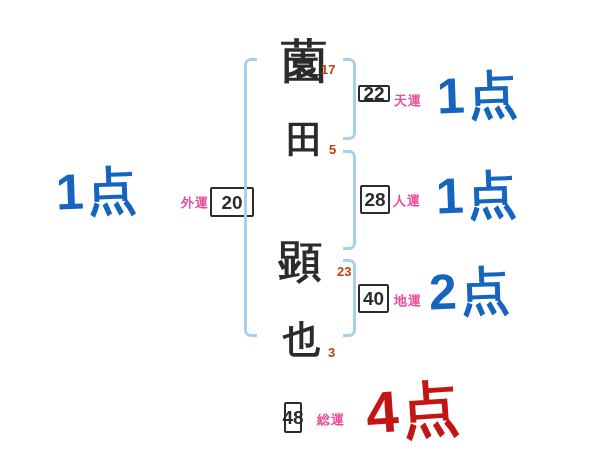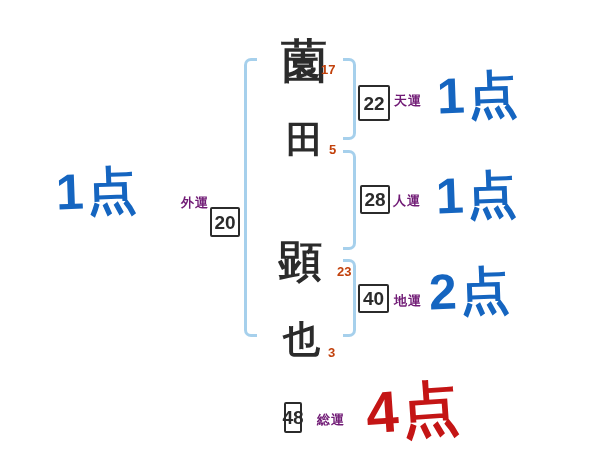--- a/index.html
+++ b/index.html
@@ -50,21 +50,21 @@
     justify-content: center;
     font-size: 19px;
     font-weight: 700;
     color: #2b2b2b;
     line-height: 1;
   }
   .flabel {
     position: absolute;
     font-size: 13px;
     font-weight: 600;
-    color: #701a75;
+    color: #ec4899;
     line-height: 1;
     letter-spacing: 1px;
   }
   .score {
     position: absolute;
     font-weight: 700;
     line-height: 1;
     letter-spacing: 3px;
     white-space: nowrap;
   }
@@ -72,41 +72,41 @@
   .score.red  { color: #c41515; }
 </style>
 </head>
 <body>
 
 <div class="canvas">
 
   <div class="score blue" style="left:56px; top:166px; font-size:50px; transform:rotate(-2deg);">1点</div>
 
   <span class="flabel" style="left:181px; top:196px;">外運</span>
-  <span class="fbox" style="left:210px; top:187px; width:30px; height:30px;margin-top:20px;">20</span>
+  <span class="fbox" style="left:210px; top:187px; width:44px; height:30px;">20</span>
 
   <div class="bracket left" style="left:244px; top:58px; width:13px; height:279px;"></div>
 
   <span class="kanji" style="left:281px; top:38px; font-size:46px;">薗</span>
   <span class="strokes" style="left:321px; top:63px;">17</span>
 
   <span class="kanji" style="left:286px; top:121px; font-size:37px;">田</span>
   <span class="strokes" style="left:329px; top:143px;">5</span>
 
   <span class="kanji" style="left:279px; top:240px; font-size:43px;">顕</span>
   <span class="strokes" style="left:337px; top:265px;text-align:right;">23</span>
 
   <span class="kanji" style="left:283px; top:321px; font-size:37px;">也</span>
   <span class="strokes" style="left:328px; top:346px;">3</span>
 
   <div class="bracket right" style="left:343px; top:58px; width:13px; height:82px;"></div>
   <div class="bracket right" style="left:343px; top:150px; width:13px; height:100px;"></div>
   <div class="bracket right" style="left:343px; top:259px; width:13px; height:78px;"></div>
 
-  <span class="fbox" style="left:358px; top:85px; width:32px; height:36px;">22</span>
+  <span class="fbox" style="left:358px; top:85px; width:32px; height:17px;">22</span>
   <span class="flabel" style="left:394px; top:94px;">天運</span>
   <div class="score blue" style="left:437px; top:70px; font-size:50px; transform:rotate(-2deg);">1点</div>
 
   <span class="fbox" style="left:360px; top:185px; width:30px; height:29px;">28</span>
   <span class="flabel" style="left:393px; top:194px;">人運</span>
   <div class="score blue" style="left:436px; top:170px; font-size:50px; transform:rotate(-2deg);">1点</div>
 
   <span class="fbox" style="left:358px; top:284px; width:31px; height:29px;">40</span>
   <span class="flabel" style="left:394px; top:294px;">地運</span>
   <div class="score blue" style="left:429px; top:266px; font-size:50px; transform:rotate(-2deg);">2点</div>

